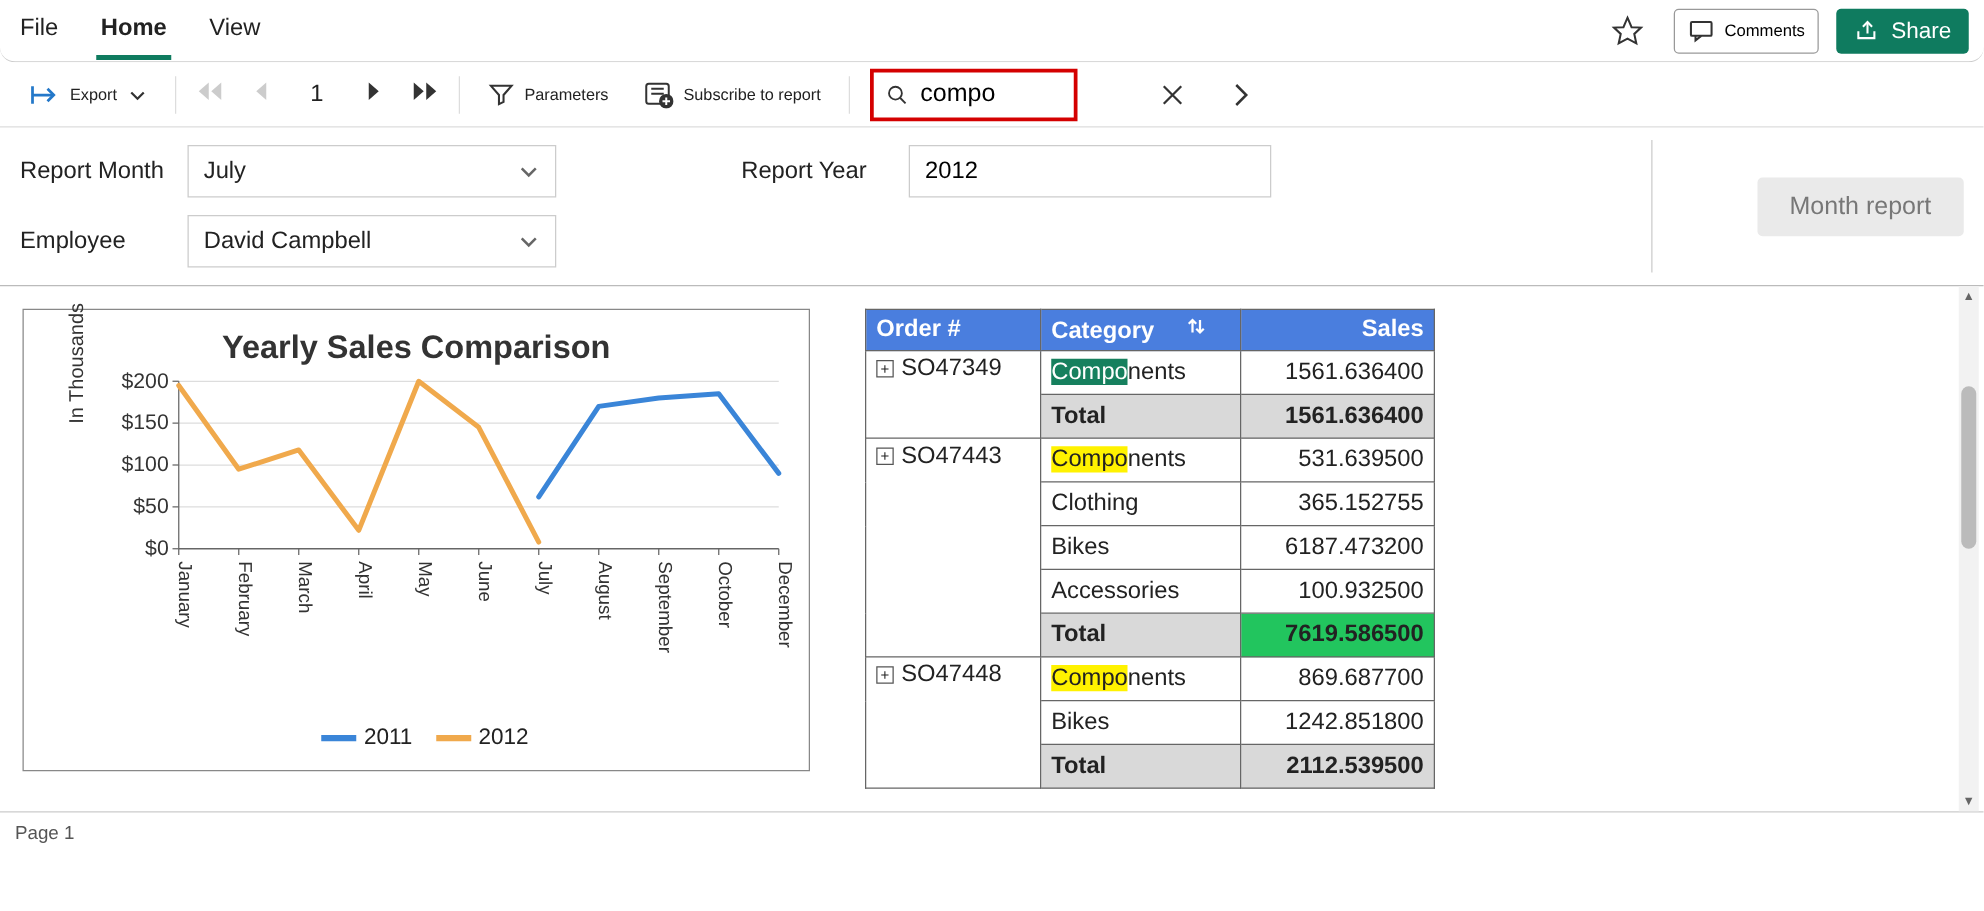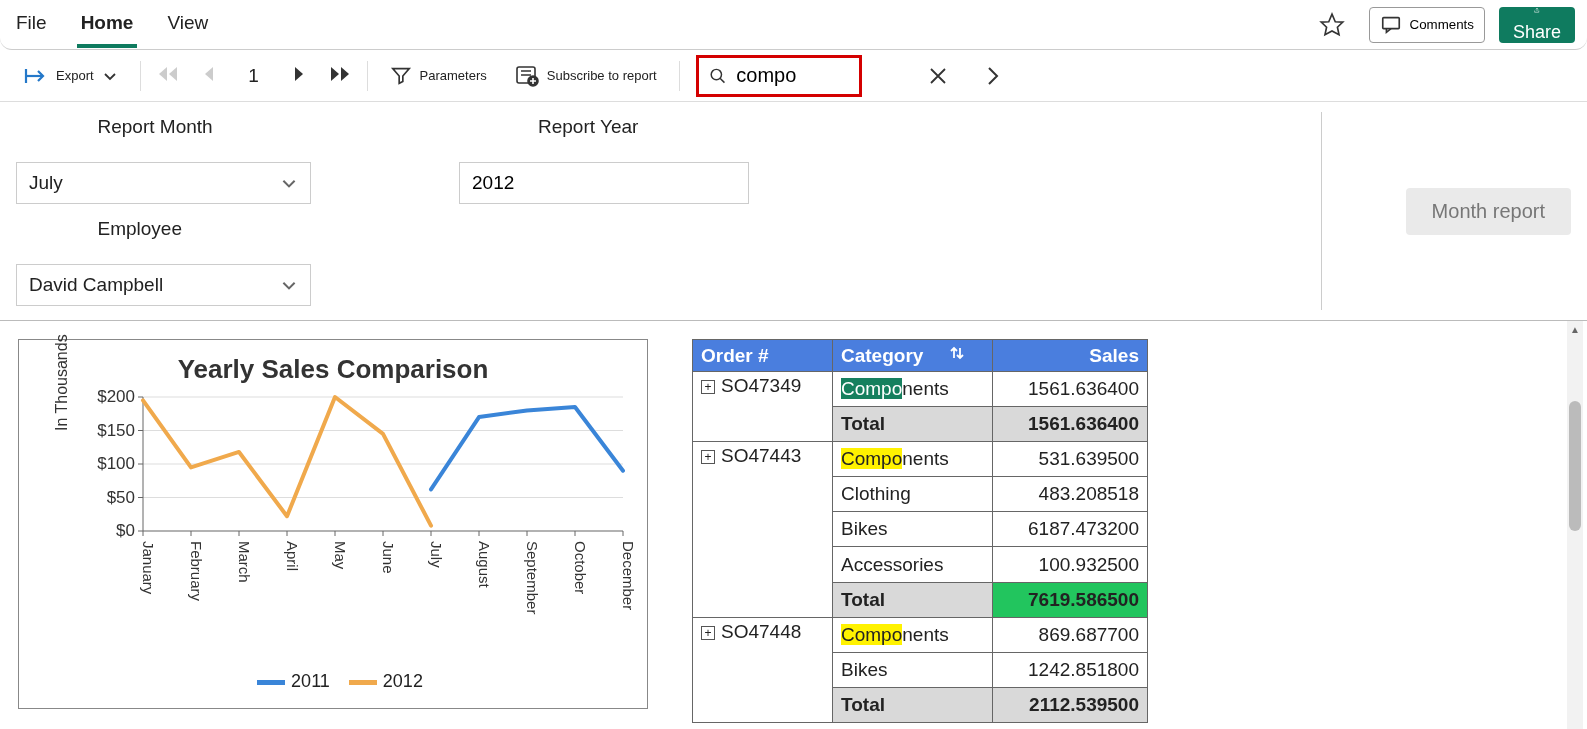--- a/index.html
+++ b/index.html
@@ -5,38 +5,38 @@
   * { box-sizing: border-box; margin: 0; padding: 0; }
   body { font-family: "Segoe UI", Arial, sans-serif; font-size: 16px; background: #fff; color: #222; width: 1587px; }
   .topbar { display: flex; align-items: center; height: 50px; border-bottom: 1px solid #ccc; padding: 0 12px; border-radius: 12px; }
   .tabs { display: flex; gap: 26px; }
   .tab { padding: 10px 4px; font-size: 19px; cursor: pointer; }
   .tab.active { font-weight: 600; border-bottom: 4px solid #0f7b5f; }
   .topbar-spacer { flex: 1; }
   .top-right { display: flex; align-items: center; gap: 14px; }
   .icon-btn { display: flex; align-items: center; cursor: pointer; padding: 4px 10px; border-radius: 4px; }
   .outlined { border: 1px solid #999; background: #fff; height: 36px; gap: 8px; }
-  .share-btn { background: #0f7b5f; color: #fff; border: none; height: 36px; padding: 0 14px; display: flex; align-items: center; gap: 8px; border-radius: 4px; font-size: 18px; cursor: pointer; flex-direction: column; }
+  .share-btn { background: #0f7b5f; color: #fff; border: none; height: 36px; padding: 0 14px; display: flex; align-items: center; gap: 8px; border-radius: 4px; font-size: 18px; cursor: pointer; }
   .toolbar { display: flex; align-items: center; height: 52px; border-bottom: 1px solid #ddd; padding: 0 18px; gap: 16px; background: #fff; }
   .tool-sep { width: 1px; height: 30px; background: #ddd; }
   .tool-btn { display: flex; align-items: center; gap: 8px; cursor: pointer; padding: 4px 6px; font-size: 13px; }
   .nav-group { display: flex; align-items: center; gap: 24px; }
   .nav-arrow { cursor: pointer; color: #222; }
   .nav-arrow.disabled { color: #bbb; }
   .page-num { width: 30px; text-align: center; font-size: 19px; }
   .search-box { display: flex; align-items: center; border: 3px solid #d40000; padding: 4px 10px; gap: 10px; width: 166px; height: 42px; }
   .search-box input { border: none; outline: none; font-size: 20px; width: 100%; }
   .params-row { display: flex; align-items: center; padding: 14px 16px; gap: 14px; border-bottom: 1px solid #bbb; position: relative; }
   .param-label { font-size: 19px; margin-right: 4px; }
   .param-select { display: flex; justify-content: space-between; align-items: center; border: 1px solid #ccc; padding: 6px 12px; width: 295px; height: 42px; font-size: 19px; cursor: pointer; background: #fff; }
   .param-input { border: 1px solid #ccc; padding: 6px 12px; width: 290px; height: 42px; font-size: 19px; background: #fff; }
   .view-report-btn { margin-left: auto; background: #eaeaea; border: none; color: #777; padding: 12px 26px; font-size: 20px; border-radius: 4px; cursor: pointer; }
   .params-divider { position: absolute; right: 265px; top: 10px; bottom: 10px; width: 1px; background: #ccc; }
   .params-col { display: flex; flex-direction: column; gap: 14px; }
-  .param-field { display: flex; align-items: center; gap: 24px; flex-direction: column; }
+  .param-field { display: flex; align-items: center; gap: 2px; }
   .param-field .param-label { width: 128px; }
   .report-body { display: flex; padding: 18px; gap: 44px; height: 420px; position: relative; }
   .chart-panel { border: 1px solid #888; padding: 14px 20px 10px 20px; width: 630px; height: 370px; position: relative; }
   .chart-title { text-align: center; font-size: 26px; font-weight: 700; color: #333; margin-bottom: 6px; }
   .scroll-track { position: absolute; right: 4px; top: 0; bottom: 0; width: 16px; background: #f2f2f2; }
   .scroll-arrow { position: absolute; left: 0; width: 16px; height: 16px; display: flex; align-items: center; justify-content: center; color: #666; font-size: 10px; cursor: pointer;}
   .scroll-thumb { position: absolute; left: 2px; width: 12px; height: 130px; top: 80px; background: #bbb; border-radius: 6px; cursor: pointer;}
   .footer { border-top: 1px solid #ccc; padding: 8px 12px; font-size: 15px; color: #555; }
   .report-table { border-collapse: collapse; font-size: 19px; }
   .report-table th { background: #4a7ede; color: #fff; font-weight: 600; text-align: left; padding: 4px 8px; border: 1px solid #666; }
@@ -275,21 +275,21 @@
           <td style="font-weight: 600; background: rgb(217, 217, 217);">Total</td>
           <td class="sales" style="font-weight: 600; background: rgb(217, 217, 217);">1561.636400</td>
         </tr>
         <tr>
           <td rowspan="5" class="order-cell" style="vertical-align: top;"><span class="expand-box">+</span>SO47443</td>
           <td><span class="hl-yellow">Compo</span>nents</td>
           <td class="sales">531.639500</td>
         </tr>
         <tr>
           <td>Clothing</td>
-          <td class="sales">483.208518</td>
+          <td class="sales">365.152755</td>
         </tr>
         <tr>
           <td>Bikes</td>
           <td class="sales">6187.473200</td>
         </tr>
         <tr>
           <td>Accessories</td>
           <td class="sales">100.932500</td>
         </tr>
         <tr class="total-row">

